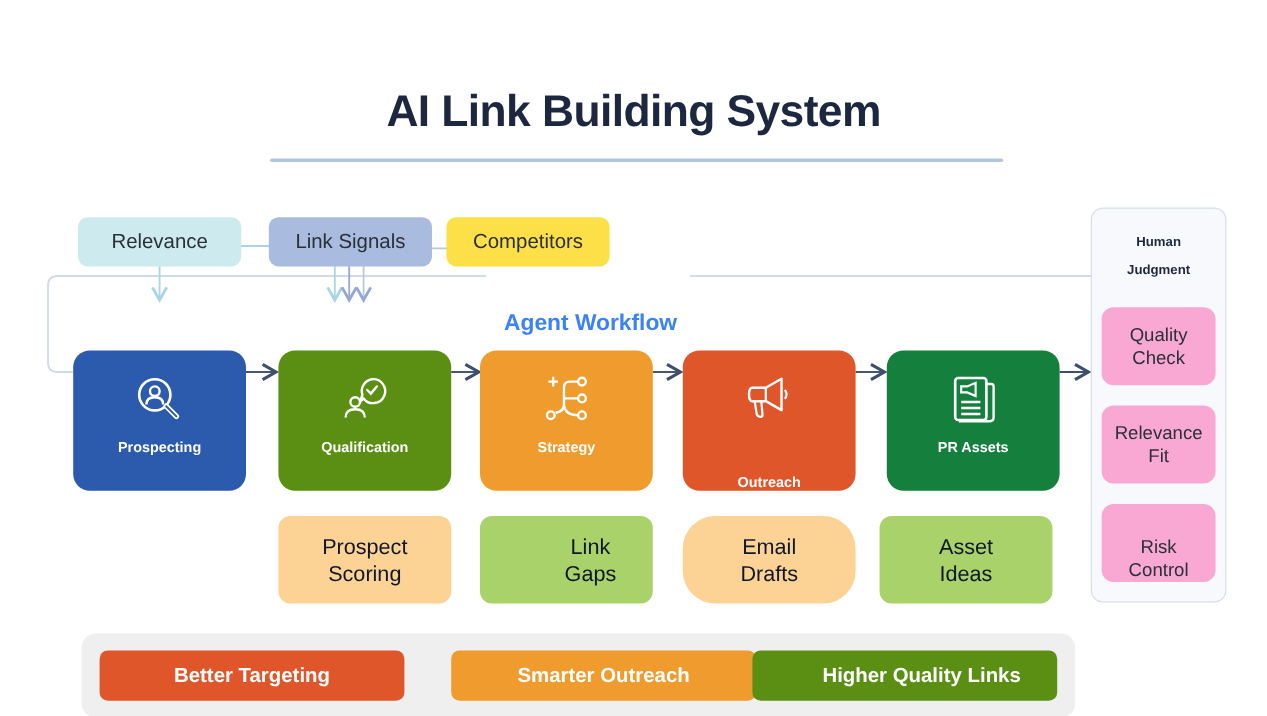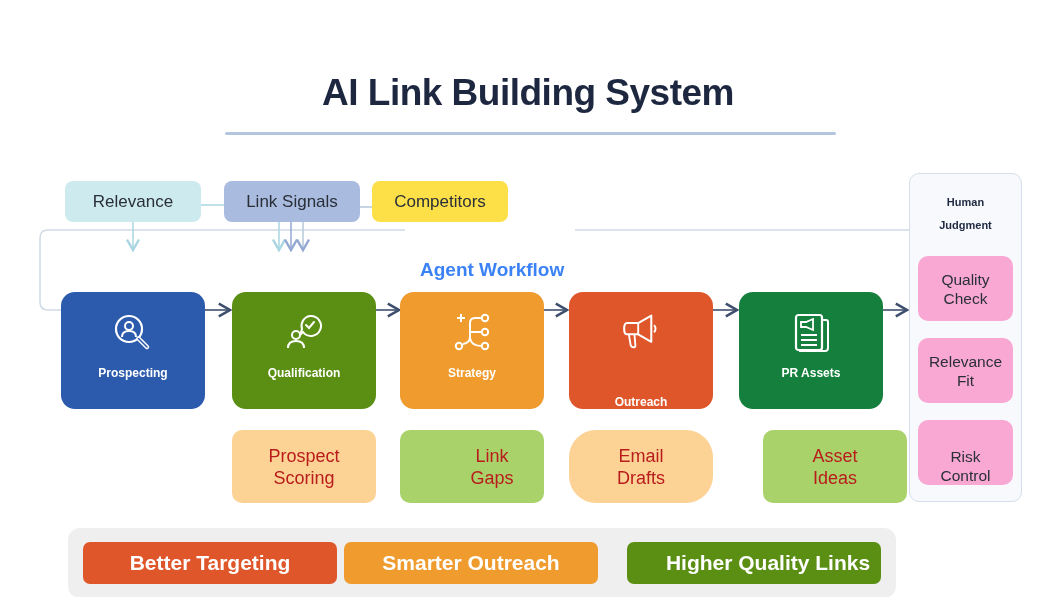--- a/index.html
+++ b/index.html
@@ -11,28 +11,28 @@
   .title-rule { left:225px; top:92px; width:611px; height:3px; background:#b4c6de; border-radius:2px; }
   svg.wires { position:absolute; left:0; top:0; width:1056px; height:597px; }
   .input-box { top:141px; height:41px; width:136px; border-radius:8px; display:flex; align-items:center;
                justify-content:center; font-size:17px; color:#2a2f38; }
   .wf-label { left:410px; top:219px; padding:0 10px; background:#fff; font-size:19px; font-weight:700; color:#3b82f6; }
   .stage { top:252px; width:144px; height:117px; border-radius:14px; color:#fff; display:flex; flex-direction:column;
            align-items:center; justify-content:flex-start; }
   .stage .icon { margin-top:18px; width:46px; height:46px; }
   .stage .label { margin-top:10px; font-size:12px; font-weight:700; }
   .sub { top:390px; width:144px; height:73px; border-radius:10px; display:flex; align-items:center; justify-content:center;
-         text-align:center; font-size:18px; line-height:22px; color:#b91c1c; }
+         text-align:center; font-size:18px; line-height:22px; color:#0f172a; }
   .hj-panel { left:909px; top:133px; width:113px; height:329px; border:1.5px solid #d5dfeb; border-radius:10px; background:#f7f9fc; }
   .hj-title { left:909px; width:113px; top:151px; text-align:center; font-size:11px; font-weight:700; color:#1d2840; line-height:23px; }
   .hj-item { left:918px; width:95px; height:65px; border-radius:10px; background:#f9a8d4; display:flex; align-items:center;
              justify-content:center; text-align:center; font-size:15.5px; line-height:19px; color:#2a2f38; }
   .outcome-bar { left:68px; top:488px; width:828px; height:70px; border-radius:12px; background:#efefef; }
   .outcome { top:502px; height:42px; width:254px; border-radius:7px; display:flex; align-items:center; justify-content:center;
-             color:#fff; font-size:21px; font-weight:700; }
+             color:#fff; font-size:17px; font-weight:700; }
 </style>
 </head>
 <body>
 
 <div class="abs title">AI Link Building System</div>
 <div class="abs title-rule"></div>
 
 <svg class="wires">
   <defs>
     <marker id="arrDark" markerWidth="10" markerHeight="10" refX="8" refY="5" orient="auto">
@@ -137,21 +137,21 @@
   <span>Scoring</span></div>
   </div>
 <div class="abs sub" style="left:400px;background:#a9d26a;padding-left:40px;">
   <div><span>Link</span><br>
   <span>Gaps</span></div>
   </div>
 <div class="abs sub" style="left:569px;background:#fcd394;border-radius:27px;">
   <div><span>Email</span><br>
   <span>Drafts</span></div>
   </div>
-<div class="abs sub" style="left:763px;background:#a9d26a;justify-content:center;">
+<div class="abs sub" style="left:733px;background:#a9d26a;justify-content:center;">
   <div><span>Asset</span><br>
   <span>Ideas</span></div>
   </div>
 
 <div class="abs hj-panel"></div>
 <div class="abs hj-title">
   <span>Human</span><br>
   <span>Judgment</span>
 </div>
 <div class="abs hj-item" style="top:216px;">
@@ -164,18 +164,18 @@
   </div>
 <div class="abs hj-item" style="top:380px;align-items:flex-end;">
   <div><span>Risk</span><br>
   <span>Control</span></div>
   </div>
 
 <div class="abs outcome-bar"></div>
 <div class="abs outcome" style="left:83px;background:#e0562b;">
   <span>Better Targeting</span>
   </div>
-<div class="abs outcome" style="left:344px;background:#ef9b2e;">
+<div class="abs outcome" style="left:376px;background:#ef9b2e;">
   <span>Smarter Outreach</span>
   </div>
 <div class="abs outcome" style="left:627px;background:#5a8f14;padding-left:28px;">
   <span>Higher Quality Links</span>
   </div>
 
 </body></html>

